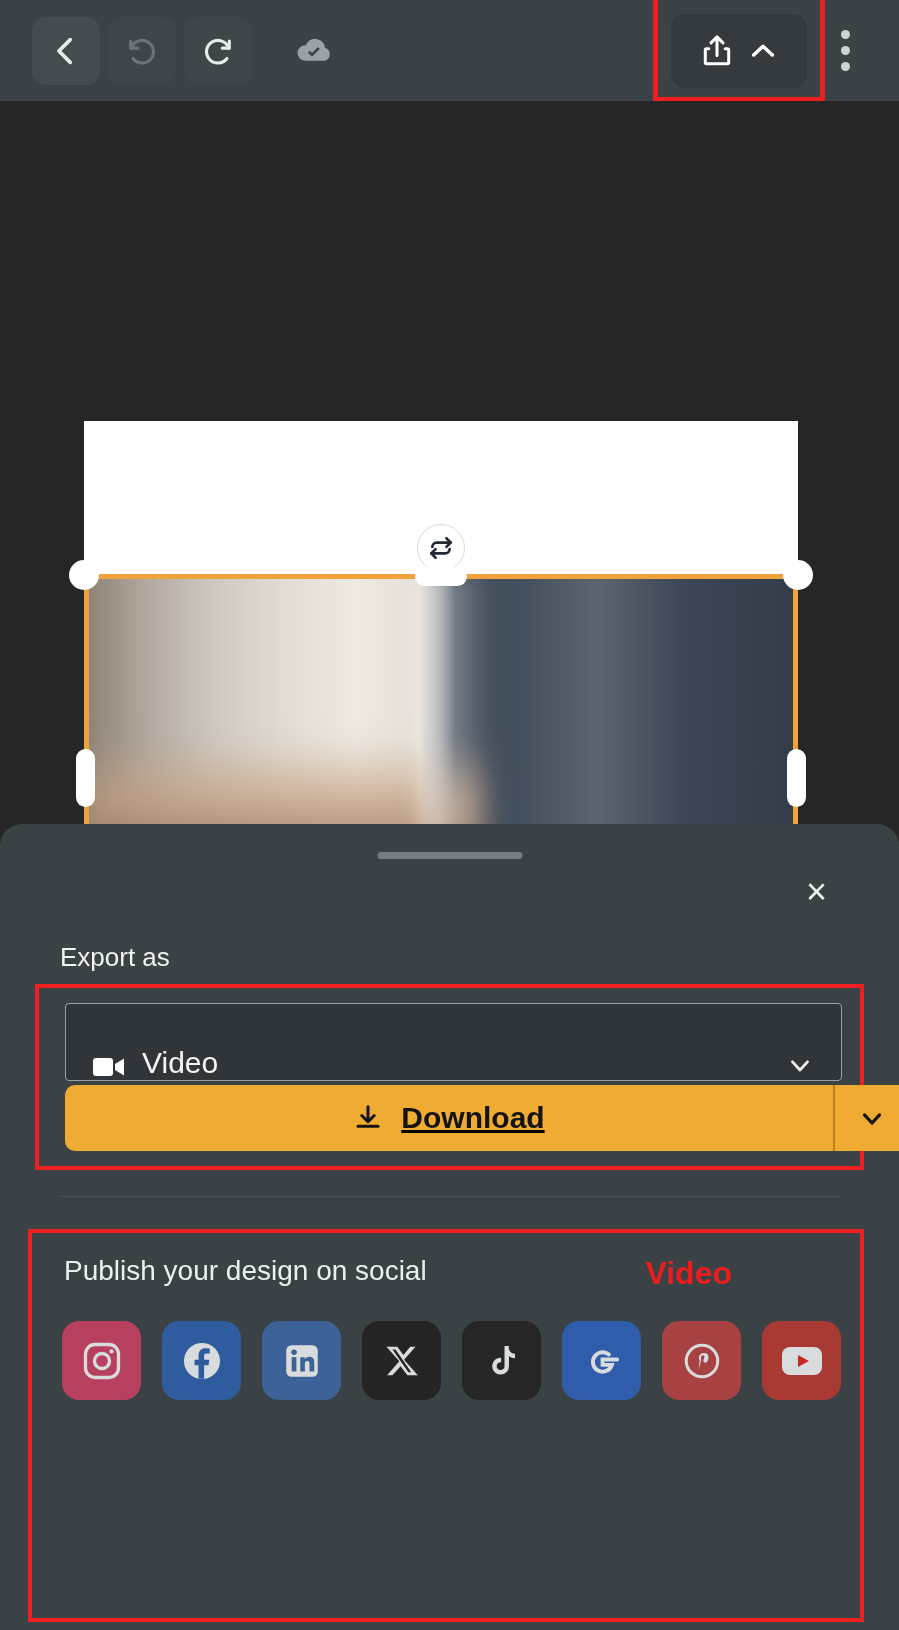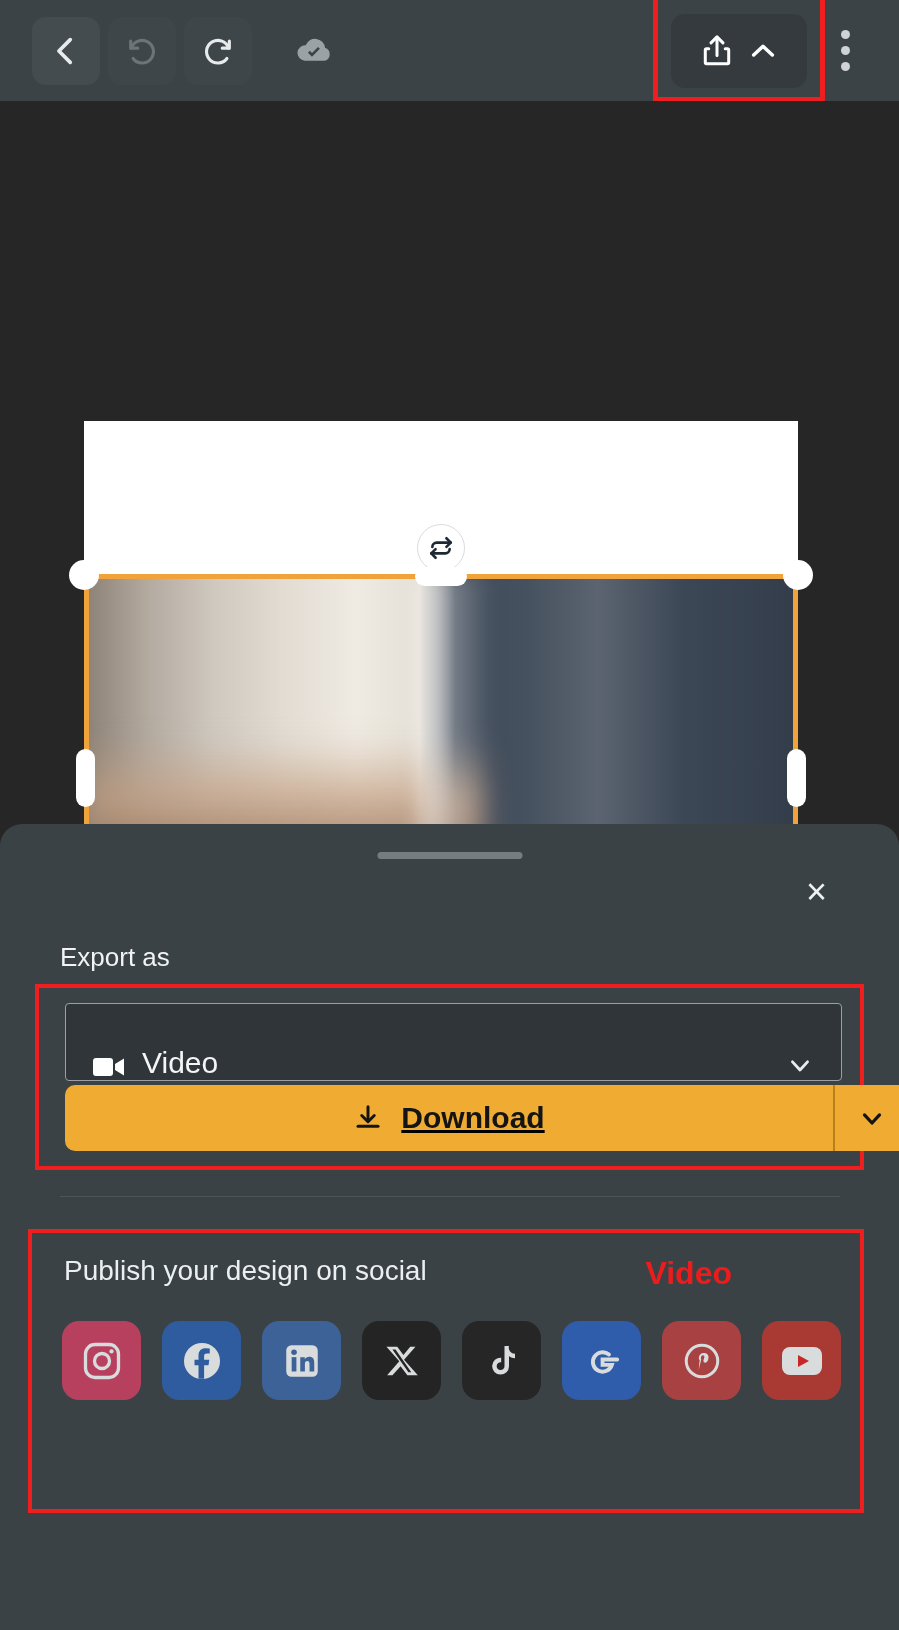--- a/index.html
+++ b/index.html
@@ -184,21 +184,21 @@
   }
 
   .divider {
     position: absolute; left: 60px; top: 372px;
     width: 780px; height: 1px; background: #4d5457;
   }
 
   
   .social-block {
     position: absolute; left: 28px; top: 405px;
-    width: 836px; height: 284px;
+    width: 836px; height: 393px;
     border: 4px solid #f01f1f;
   }
   .social-title {
     position: absolute; left: 32px; top: 22px;
     color: #eceff0; font-size: 28px;
   }
   .share-label {
     position: absolute; right: 128px; top: 22px;
     color: #ed1c1c; font-size: 32px; font-weight: bold;
   }

